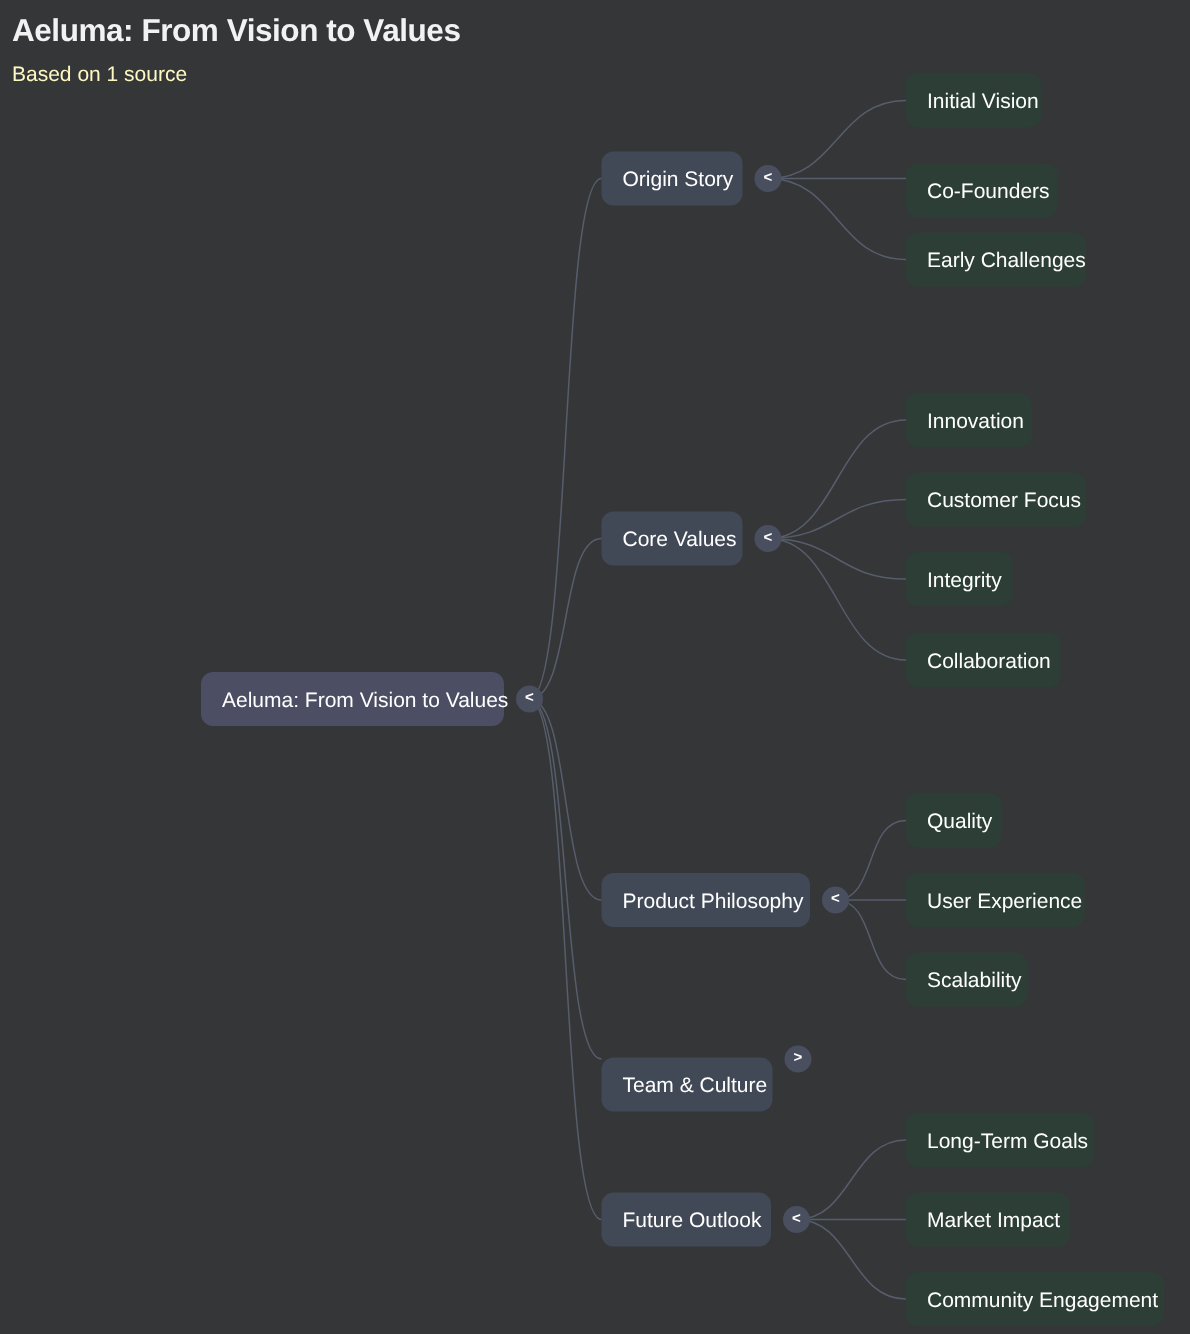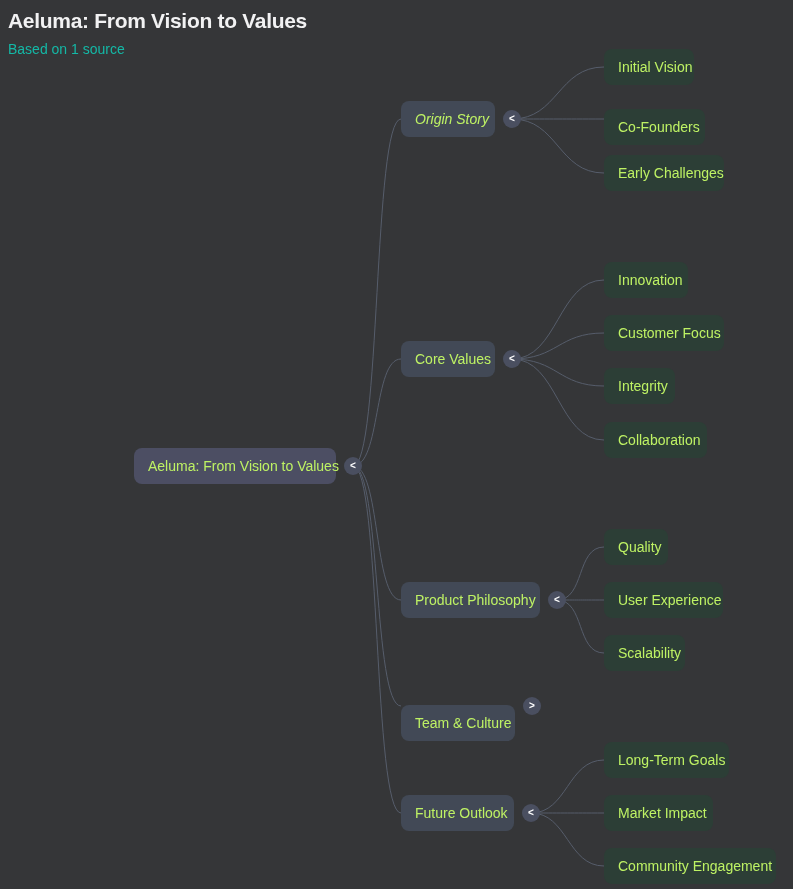--- a/index.html
+++ b/index.html
@@ -9,29 +9,29 @@
     font-family:"Liberation Sans",sans-serif;
     overflow:hidden;
     position:relative;
   }
   #header{position:absolute;left:8px;top:8px;}
   #page-title{
     color:#f2f2f3;font-size:21px;font-weight:700;
     letter-spacing:-0.3px;line-height:26px;margin:0;
   }
   #page-subtitle{
-    color:#14b8a6;font-size:14px;line-height:18px;margin:6px 0 0 0;
+    color:#fef9c3;font-size:14px;line-height:18px;margin:6px 0 0 0;
   }
   #canvas{position:absolute;left:0;top:0;width:793px;height:889px;}
   #edges{position:absolute;left:0;top:0;width:793px;height:889px;pointer-events:none;}
   .node{
     position:absolute;
     display:flex;align-items:center;
     border-radius:8px;
-    color:#bef264;
+    color:#ffffff;
     font-size:14px;
     line-height:16px;
     white-space:nowrap;
     box-sizing:border-box;
     padding:0 14px;
     height:36px;
   }
   .node.root{background:#4c4e63;font-size:14px;}
   .node.branch{background:#424956;}
   .node.leaf{background:#2c3e36;}
@@ -75,21 +75,21 @@
       <path d="M 353 466 C 381 466, 373 813, 401 813" fill="none" stroke="#565d6b" stroke-width="1"></path>
       <path d="M 531 813 C 567.5 813, 567.5 760, 604 760" fill="none" stroke="#565d6b" stroke-width="1"></path>
       <path d="M 531 813 C 567.5 813, 567.5 813, 604 813" fill="none" stroke="#565d6b" stroke-width="1"></path>
       <path d="M 531 813 C 567.5 813, 567.5 866, 604 866" fill="none" stroke="#565d6b" stroke-width="1"></path>
     </svg>
   <div id="nodes">
       <div class="node root" style="left: 134px; top: 448px; width: 202px; height: 36px;">
         <span>Aeluma: From Vision to Values</span>
       </div>
       <div class="toggle" style="left: 344px; top: 457px;">&lt;</div>
-      <div class="node branch" style="left: 401px; top: 101px; width: 94px; height: 36px; font-style: italic;">
+      <div class="node branch" style="left: 401px; top: 101px; width: 94px; height: 36px;">
         <span>Origin Story</span>
       </div>
       <div class="toggle" style="left: 503px; top: 110px;">&lt;</div>
       <div class="node leaf" style="left: 604px; top: 49px; width: 90px; height: 36px;">
         <span>Initial Vision</span>
       </div>
       <div class="node leaf" style="left: 604px; top: 109px; width: 101px; height: 36px;">
         <span>Co-Founders</span>
       </div>
       <div class="node leaf" style="left: 604px; top: 155px; width: 120px; height: 36px;">

